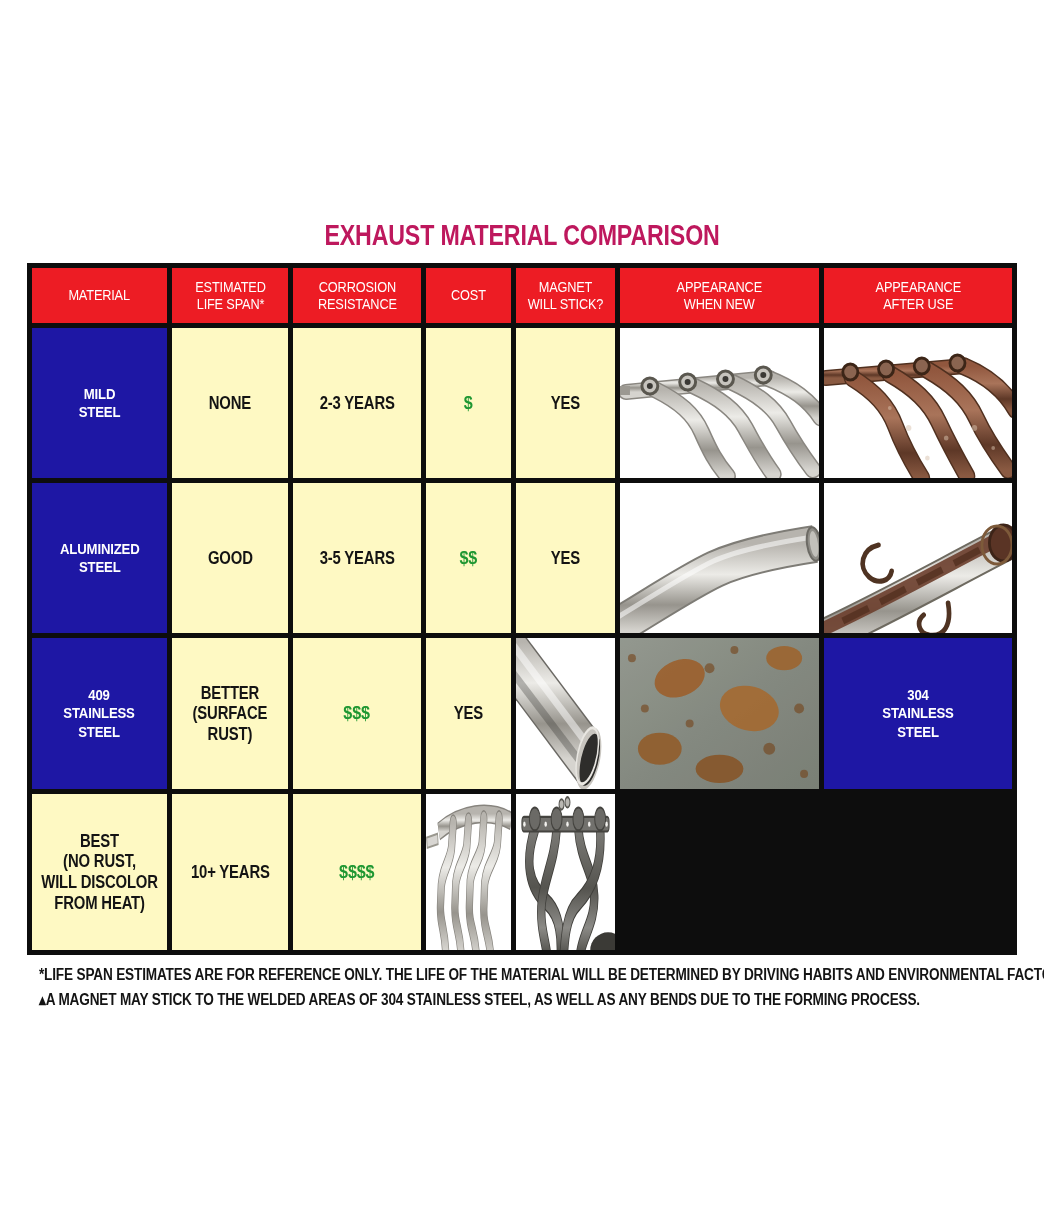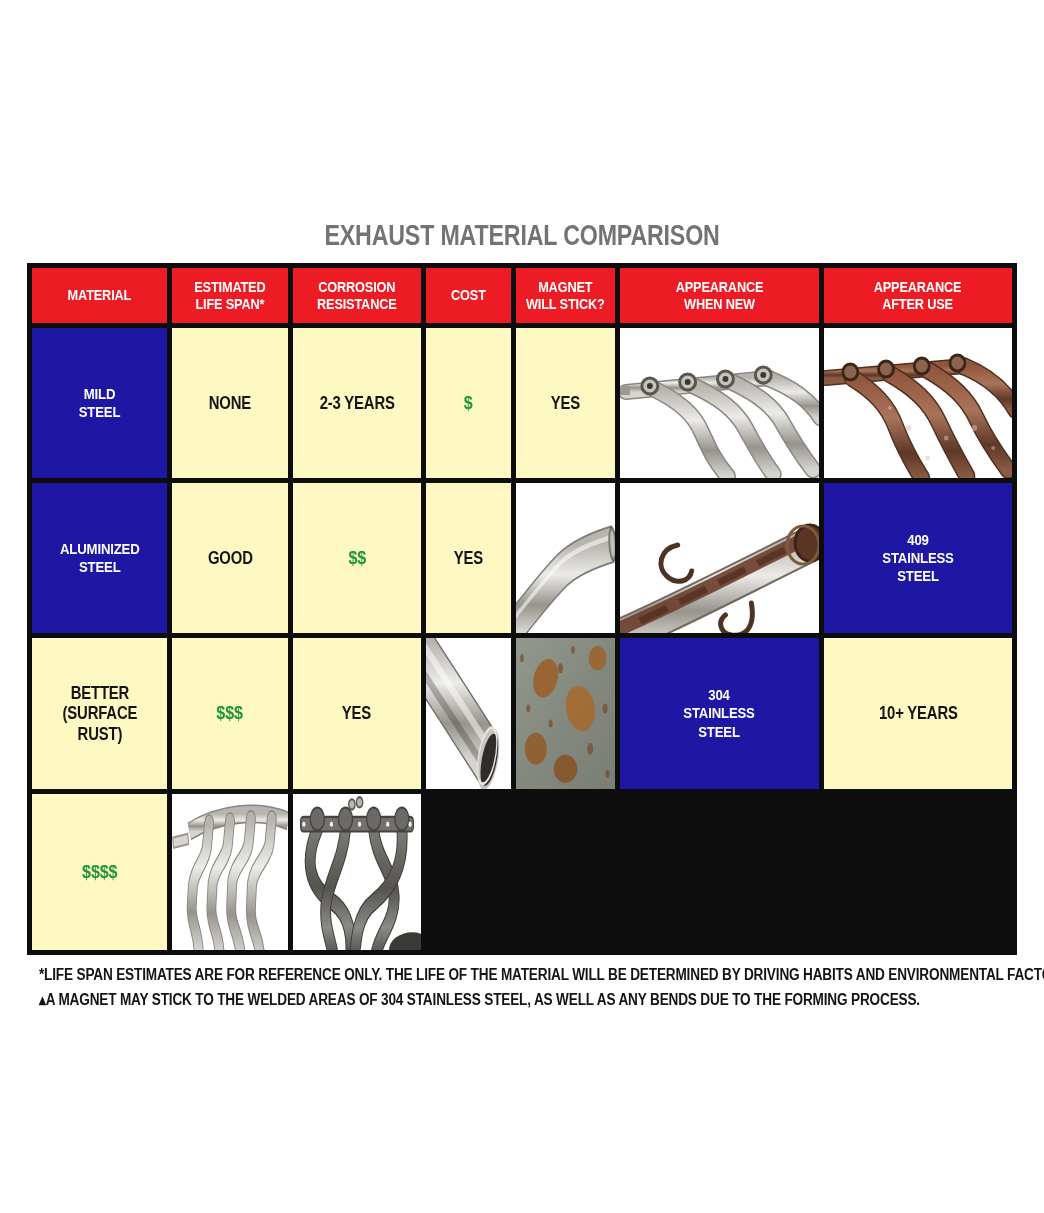--- a/index.html
+++ b/index.html
@@ -4,32 +4,32 @@
 <style>
   html,body { margin:0; padding:0; background:#ffffff; }
   .canvas {
     position:relative; width:1044px; height:1213px; background:#ffffff;
     font-family:"Liberation Sans", sans-serif; overflow:hidden;
   }
   .cond { display:inline-block; transform:scaleX(0.85); transform-origin:center center;
           white-space:pre; letter-spacing:-0.2px; }
   .page-title {
     position:absolute; top:219px; left:0; width:100%; text-align:center;
-    font-size:29px; font-weight:700; color:#737373;
+    font-size:29px; font-weight:700; color:#be185d;
   }
   .page-title .cond { transform:scaleX(0.80); }
   .comparison-table {
     position:absolute; left:27px; top:263px;
     display:grid;
     grid-template-columns:135px 116px 128px 85px 99px 199px 188px;
     grid-template-rows:55px 150px 150px 151px 156px;
     gap:5px; padding:5px; background:#0d0d0d;
   }
   .cell { display:flex; align-items:center; justify-content:center; text-align:center; overflow:hidden; }
-  .cell.header { background:#ED1C24; color:#ffffff; font-weight:700; font-size:15px; line-height:1.12; }
+  .cell.header { background:#ED1C24; color:#ffffff; font-weight:400; font-size:15px; line-height:1.12; }
   .cell.material { background:#1E17A4; color:#ffffff; font-weight:700; font-size:15.5px; line-height:1.18;text-align:center; }
   .cell.data { background:#fef9c3; color:#141414; font-weight:700; font-size:17.5px; line-height:1.18; }
   .cell.cost { color:#1F9732; font-size:19px; letter-spacing:0.5px; }
   .cell.photo { background:#ffffff; }
   .cell.photo svg { width:100%; height:100%; display:block; }
   sup.mark { font-size:11px; line-height:0; margin-left:1px; }
   .footnotes {
     position:absolute; left:39px; top:963px; width:980px;
     color:#141414; font-weight:700; font-size:16px; line-height:1.55;
   }
@@ -178,20 +178,23 @@
       </svg>
     </div>
 
     <div class="cell material">
         <span class="cond">ALUMINIZED
 STEEL</span>
       </div>
     <div class="cell data">
         <span class="cond">GOOD</span>
       </div>
+    <div class="cell data">
+        <span class="cond">3-5 YEARS</span>
+      </div>
     <div class="cell data cost">
         <span class="cond">$$</span>
       </div>
     <div class="cell data">
         <span class="cond"><span>YES</span><sup class="mark"></sup></span>
       </div>
     <div class="cell photo">
       <svg viewBox="0 0 200 150" preserveAspectRatio="none" aria-label="new aluminized steel bent pipe">
         <rect width="200" height="150" fill="#ffffff"></rect>
         <path d="M-10,148 C40,118 70,98 96,86 C118,76 150,68 196,61" stroke="#7e7c76" stroke-width="38" fill="none"></path>
@@ -266,20 +269,26 @@
             <circle cx="12" cy="20" r="4"></circle>
         </g>
         <rect width="200" height="150" fill="#1d1d1b" opacity="0.06"></rect>
       </svg>
     </div>
 
     <div class="cell material">
         <span class="cond">304
 STAINLESS
 STEEL</span>
+      </div>
+    <div class="cell data">
+        <span class="cond">BEST
+(NO RUST,
+WILL DISCOLOR
+FROM HEAT)</span>
       </div>
     <div class="cell data">
         <span class="cond">10+ YEARS</span>
       </div>
     <div class="cell data cost">
         <span class="cond">$$$$</span>
       </div>
     <div class="cell photo">
       <svg viewBox="0 0 200 150" preserveAspectRatio="none" aria-label="new 304 stainless steel headers">
         <rect width="200" height="150" fill="#ffffff"></rect>

